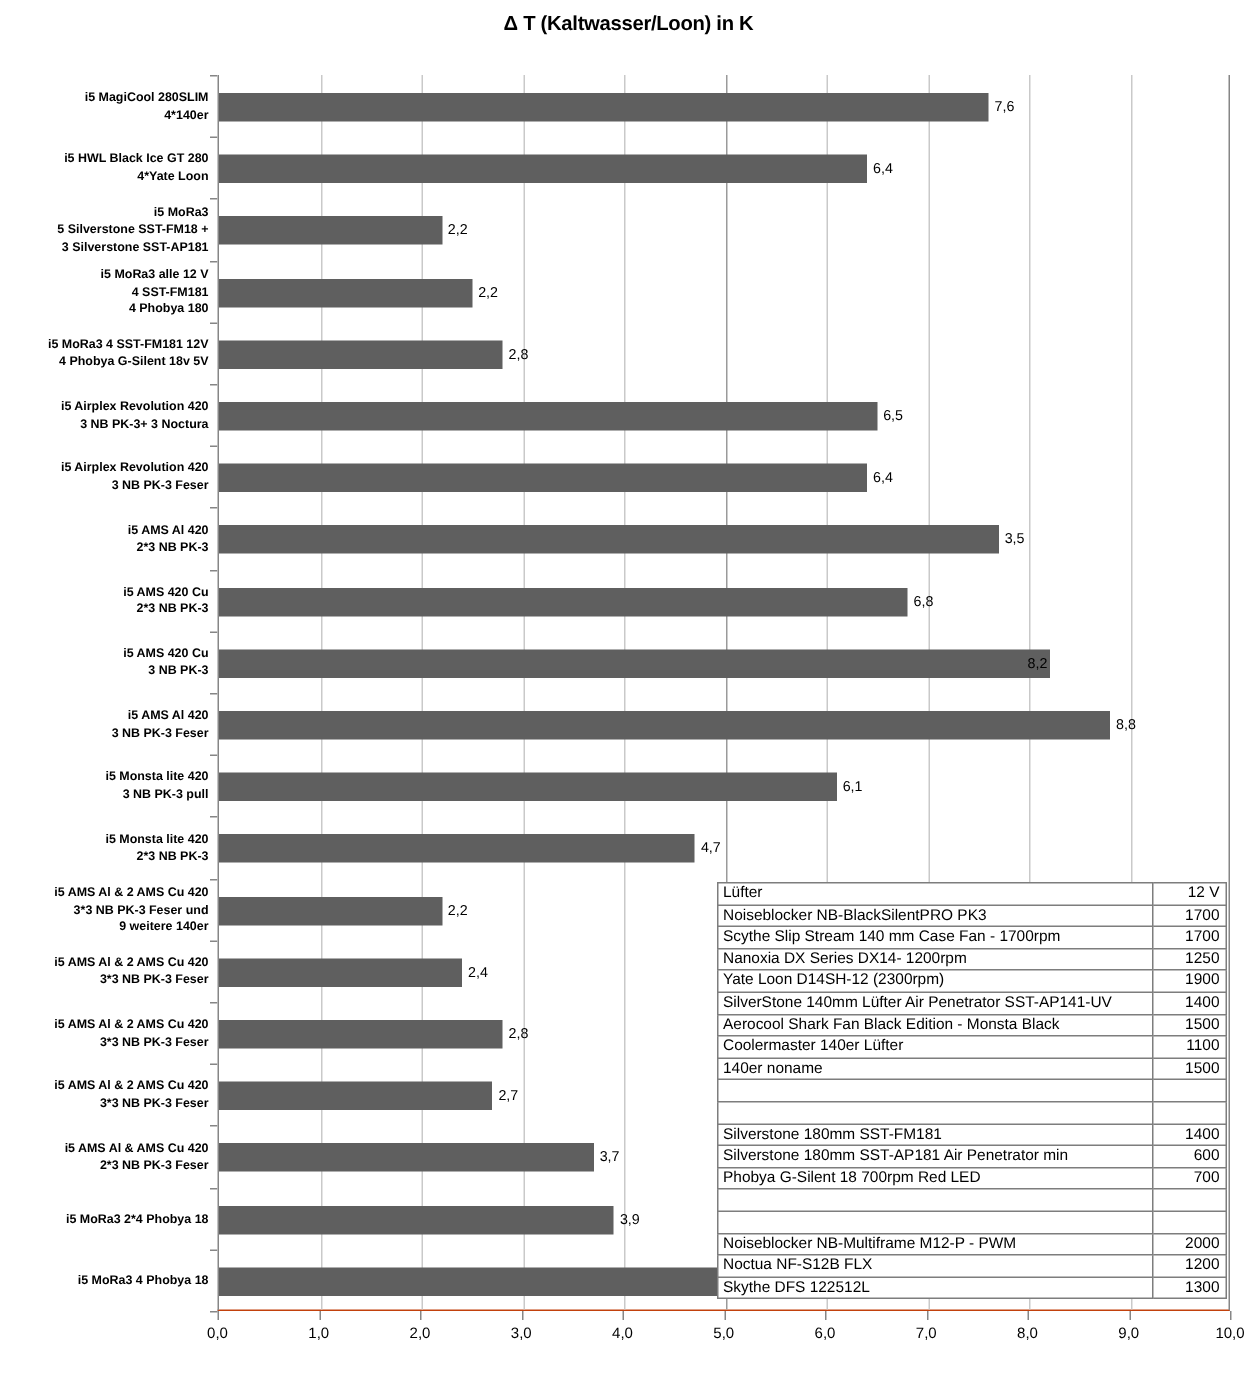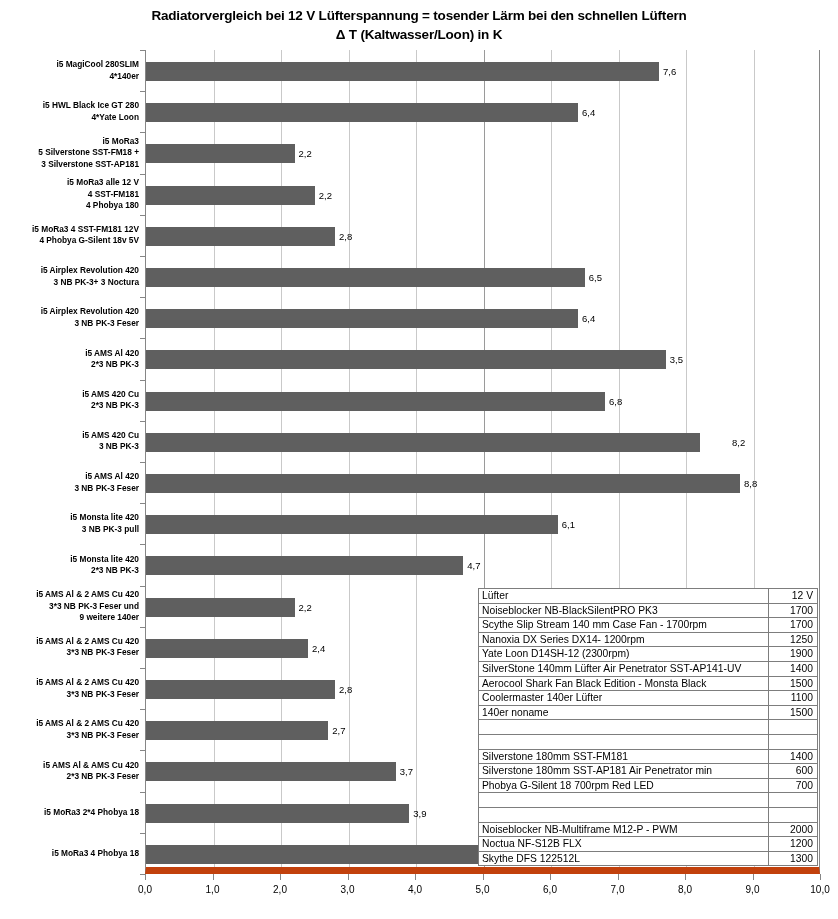--- a/index.html
+++ b/index.html
@@ -33,21 +33,21 @@
   
   #plot-area {
     position: absolute;
     left: 145px;
     top: 50px;
     width: 675px;
     height: 824px;
     box-sizing: border-box;
     border-left: 1px solid #868686;
     border-right: 1px solid #868686;
-    border-bottom: 7px solid #c2410c;
+    border-bottom: 1px solid #c2410c;
     background: #ffffff;
   }
   .gridline {
     position: absolute;
     top: 0;
     bottom: 0;
     width: 1px;
     background: #c9c9c9;
   }
   .gridline.major { background: #9a9a9a; }
@@ -135,21 +135,20 @@
     overflow: hidden;
   }
   #fan-table td.name { width: 285px; text-align: left; }
   #fan-table td.rpm  { width: 43px; text-align: right; padding-right: 4px; }
   #fan-table tr.spacer td { height: 13.6px; }
 </style>
 </head>
 <body>
 
 <div id="chart-title">
-  <span>Radiatorvergleich bei 12 V Lüfterspannung  = tosender Lärm bei den schnellen Lüftern</span>
   <span class="line2">Δ T (Kaltwasser/Loon) in K</span>
 </div>
 
 <div id="cat-labels">
     <div class="cat" style="top: 59.2px;">i5 MagiCool 280SLIM
 4*140er</div>
     <div class="cat" style="top: 100.4px;">i5 HWL Black Ice GT 280
 4*Yate Loon</div>
     <div class="cat" style="top: 135.9px; text-align: right;">i5 MoRa3
 5 Silverstone  SST-FM18 +
@@ -257,21 +256,21 @@
       <div class="row" style="top: 288.4px;">
         <div class="bar" style="width: 519.75px; background: rgb(95, 95, 95);"></div>
         <div class="bar-value" style="left: 523.75px;">3,5</div>
       </div>
       <div class="row" style="top: 329.6px;">
         <div class="bar" style="width: 459px; background: rgb(95, 95, 95);"></div>
         <div class="bar-value" style="left: 463px;">6,8</div>
       </div>
       <div class="row" style="top: 370.8px;">
         <div class="bar" style="width: 553.5px; background: rgb(95, 95, 95);"></div>
-        <div class="bar-value" style="left: 586px; text-align: right;">8,2</div>
+        <div class="bar-value" style="left: 539px; text-align: right;">8,2</div>
       </div>
       <div class="row" style="top: 412px;">
         <div class="bar" style="width: 594px; background: rgb(95, 95, 95);"></div>
         <div class="bar-value" style="left: 598px;">8,8</div>
       </div>
       <div class="row" style="top: 453.2px;">
         <div class="bar" style="width: 411.75px; background: rgb(95, 95, 95);"></div>
         <div class="bar-value" style="left: 415.75px;">6,1</div>
       </div>
       <div class="row" style="top: 494.4px;">

